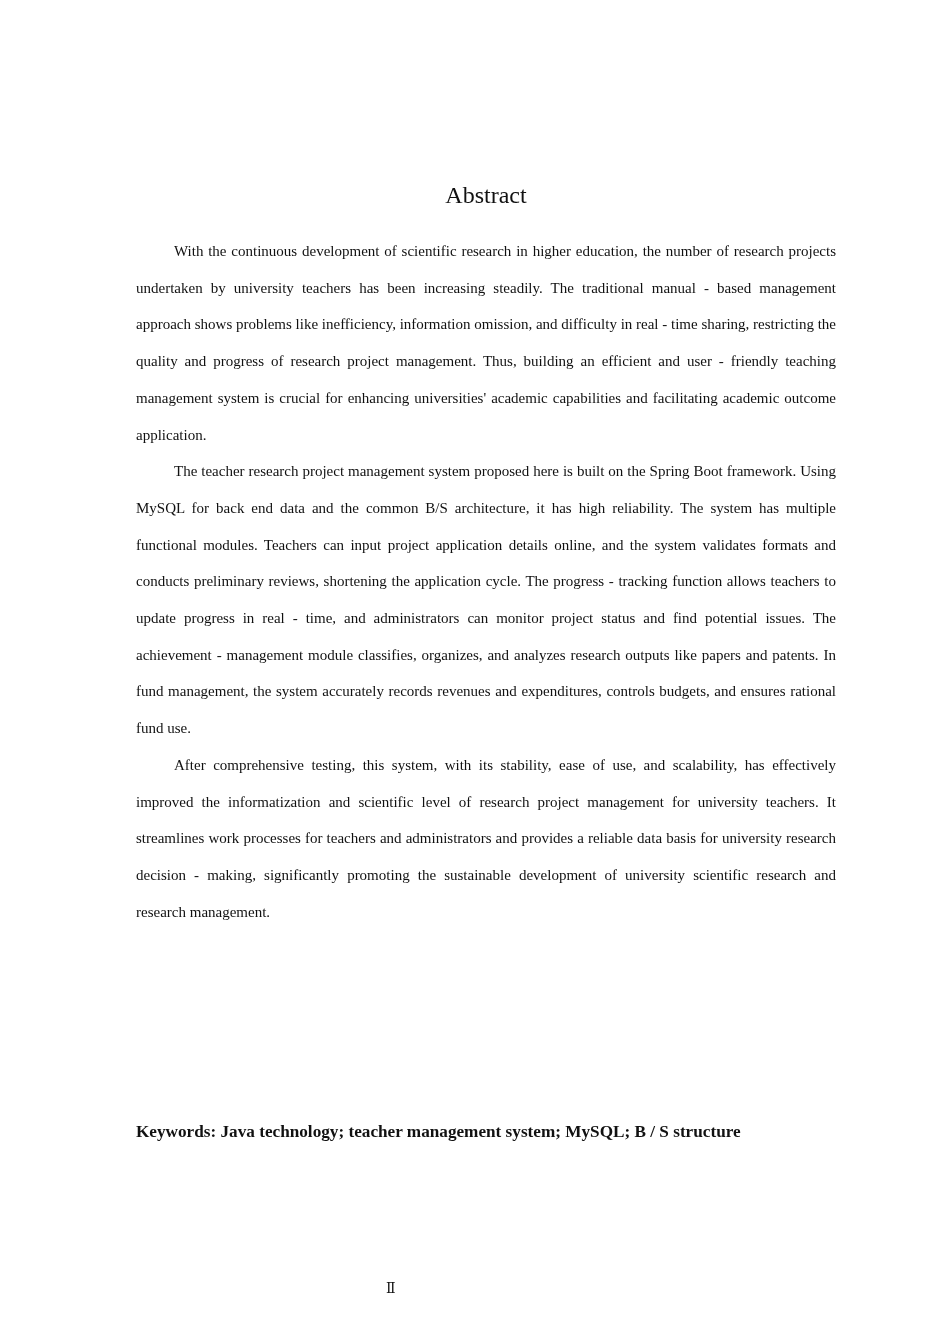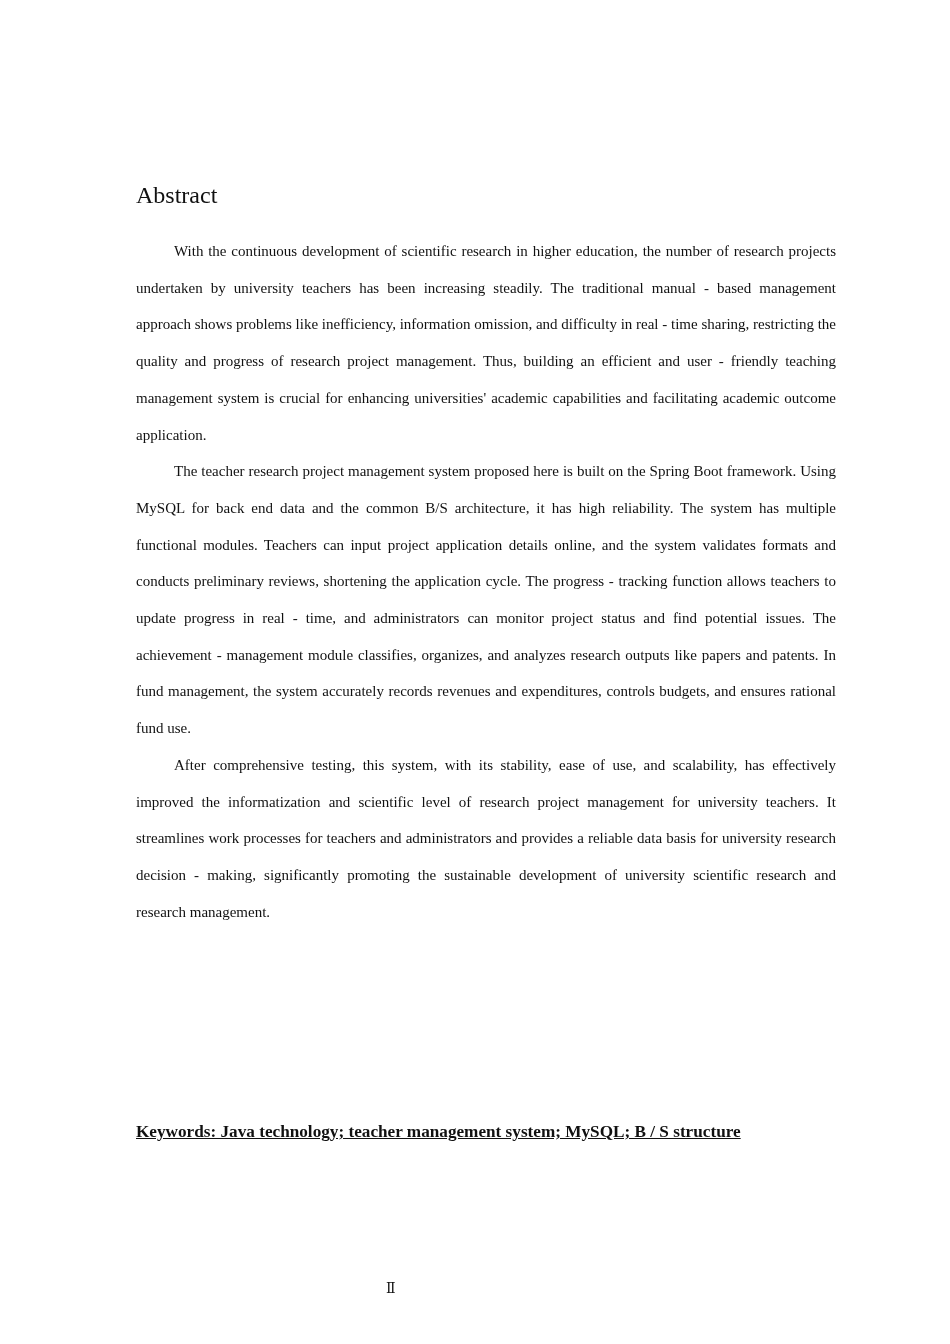--- a/index.html
+++ b/index.html
@@ -1,25 +1,25 @@
 <!DOCTYPE html>
 <html><head>
 <meta charset="utf-8">
 <style>
   html, body { margin: 0; padding: 0; background: #ffffff; }
   body { width: 950px; height: 1344px; position: relative; overflow: hidden;
          font-family: "Liberation Serif", "DejaVu Serif", serif; color: #111; }
   .page { position: absolute; left: 136px; top: 0; width: 700px; }
-  .title { position: absolute; top: 180px; left: 0; width: 700px; 
+  .title { position: absolute; top: 180px; left: 0; width: 700px; text-align: center;
            font-size: 24px; line-height: 30px; margin: 0; font-weight: normal; }
   .body { position: absolute; top: 233px; left: 0; width: 700px; }
   .para { margin: 0; font-size: 15px; line-height: 36.7px; text-align: justify;
           text-indent: 38px; }
   .keywords { position: absolute; top: 1119px; left: 0; width: 720px; font-size: 17.2px;
-              font-weight: bold; line-height: 26px; margin: 0; white-space: nowrap; text-decoration: underline; }
+              font-weight: bold; line-height: 26px; margin: 0; white-space: nowrap; }
   .pagenum { position: absolute; top: 1279px; left: 386px; font-size: 14px; line-height: 20px; }
 </style>
 </head>
 <body>
 
 <div class="page">
   <h1 class="title">Abstract</h1>
   <div class="body">
     <p class="para">With the continuous development of scientific research in higher education, the number of research projects undertaken by university teachers has been increasing steadily. The traditional manual - based management approach shows problems like inefficiency, information omission, and difficulty in real - time sharing, restricting the quality and progress of research project management. Thus, building an efficient and user - friendly teaching management system is crucial for enhancing universities' academic capabilities and facilitating academic outcome application.</p>
     <p class="para">The teacher research project management system proposed here is built on the Spring Boot framework. Using MySQL for back end data and the common B/S architecture, it has high reliability. The system has multiple functional modules. Teachers can input project application details online, and the system validates formats and conducts preliminary reviews, shortening the application cycle. The progress - tracking function allows teachers to update progress in real - time, and administrators can monitor project status and find potential issues. The achievement - management module classifies, organizes, and analyzes research outputs like papers and patents. In fund management, the system accurately records revenues and expenditures, controls budgets, and ensures rational fund use.</p>

